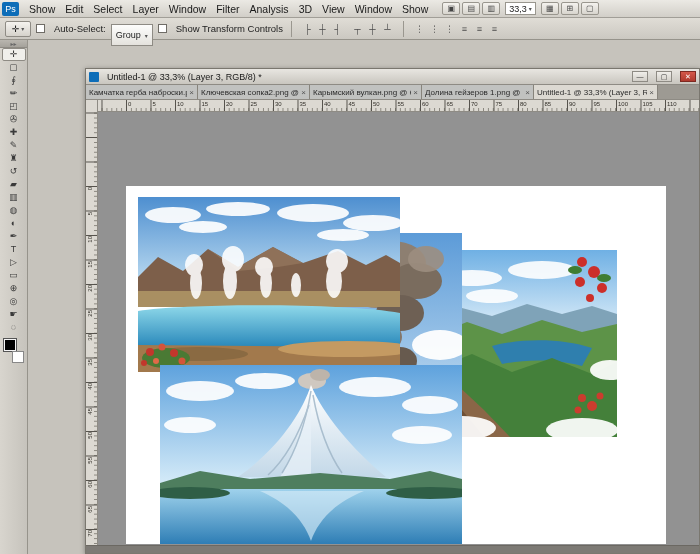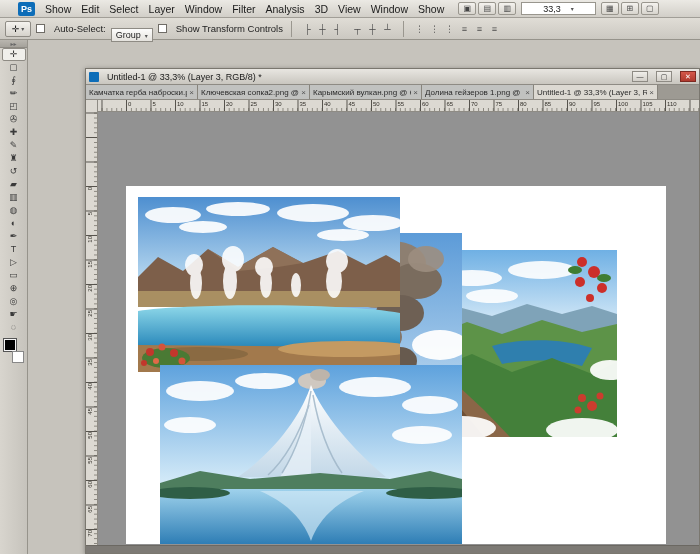--- a/index.html
+++ b/index.html
@@ -2,40 +2,40 @@
 <html><head>
 <meta charset="utf-8">
 <style>
   *{box-sizing:border-box;margin:0;padding:0}
   html,body{width:700px;height:554px;overflow:hidden;font-family:"Liberation Sans",sans-serif;}
   .app{position:relative;width:700px;height:554px;background:#c6c3bc;}
 
   
   .menubar{position:absolute;left:0;top:0;width:700px;height:18px;background:linear-gradient(#ebe9e4,#d2cfc8);
     border-bottom:1px solid #a19e97;display:flex;align-items:center;font-size:10.5px;color:#1a1a1a;padding:0 2px;}
-  .ps-logo{width:17px;height:14px;background:#0d6db8;color:#fff;font-weight:bold;font-size:9px;display:flex;
-    align-items:center;justify-content:center;border-radius:2px;margin:0 5px 0 16px;flex:none;}
+  .ps-logo{width:17px;height:14px;background:#0d6db8;color:#fff;font-weight:normal;font-size:9px;display:flex;
+    align-items:center;justify-content:center;border-radius:2px;margin:0 5px 0 0;flex:none;}
   .menu-item{padding:2px 5px;cursor:default;white-space:nowrap;}
   .appbar-btn{min-width:18px;height:13px;border:1px solid #99968e;background:linear-gradient(#f4f2ee,#d8d5ce);
     border-radius:2px;font-size:8px;display:flex;align-items:center;justify-content:center;margin:0 1px;color:#444;}
-  .zoom-field{display:flex;align-items:center;gap:10px;border:1px solid #99968e;background:#fff;height:13px;
-    font-size:9px;padding:0 21px;margin:0 4px;color:#222;}
+  .zoom-field{display:flex;align-items:center;gap:2px;border:1px solid #99968e;background:#fff;height:13px;
+    font-size:9px;padding:0 3px;margin:0 4px;color:#222;}
   .zoom-caret{font-size:6px;color:#555;}
   .mb-gap{width:8px;flex:none;}
 
   
   .optionsbar{position:absolute;left:0;top:18px;width:700px;height:22px;background:linear-gradient(#e0ddd6,#cbc8c1);
     border-bottom:1px solid #96938b;display:flex;align-items:center;font-size:9.5px;color:#222;padding:0 5px;gap:5px;}
   .tool-badge{width:26px;height:16px;border:1px solid #8e8b84;background:linear-gradient(#f5f3ef,#d5d2cb);
     display:flex;align-items:center;justify-content:center;gap:2px;font-size:9px;border-radius:2px;flex:none;}
   .tool-badge .caret{font-size:6px;color:#555;}
   .cb-row{display:flex;align-items:center;gap:9px;}
   .checkbox{width:9px;height:9px;border:1px solid #6f6c66;background:#fff;display:inline-block;flex:none;}
   .dropdown{display:flex;align-items:center;gap:4px;border:1px solid #8e8b84;background:linear-gradient(#fdfdfc,#e4e2dd);
-    height:14px;padding:0 4px;font-size:9px;margin-top:13px;}
+    height:22px;padding:0 4px;font-size:9px;margin-top:13px;}
   .dropdown .caret{font-size:6px;color:#555;}
   .vsep{width:1px;height:16px;background:#9a978f;margin:0 3px;flex:none;}
   .align-btn{width:15px;height:15px;display:flex;align-items:center;justify-content:center;font-size:9px;color:#4a4a4a;}
 
   
   .toolbox{position:absolute;left:0;top:40px;width:28px;height:514px;background:linear-gradient(90deg,#d8d5ce,#c6c3bc);
     border-right:1px solid #96938b;}
   .toolbox-grip{height:8px;background:linear-gradient(#b9b6af,#a5a29b);border-bottom:1px solid #8e8b84;
     font-size:6px;color:#666;text-align:center;line-height:8px;}
   .tool{width:24px;height:13px;margin:0 auto;display:flex;align-items:center;justify-content:center;

